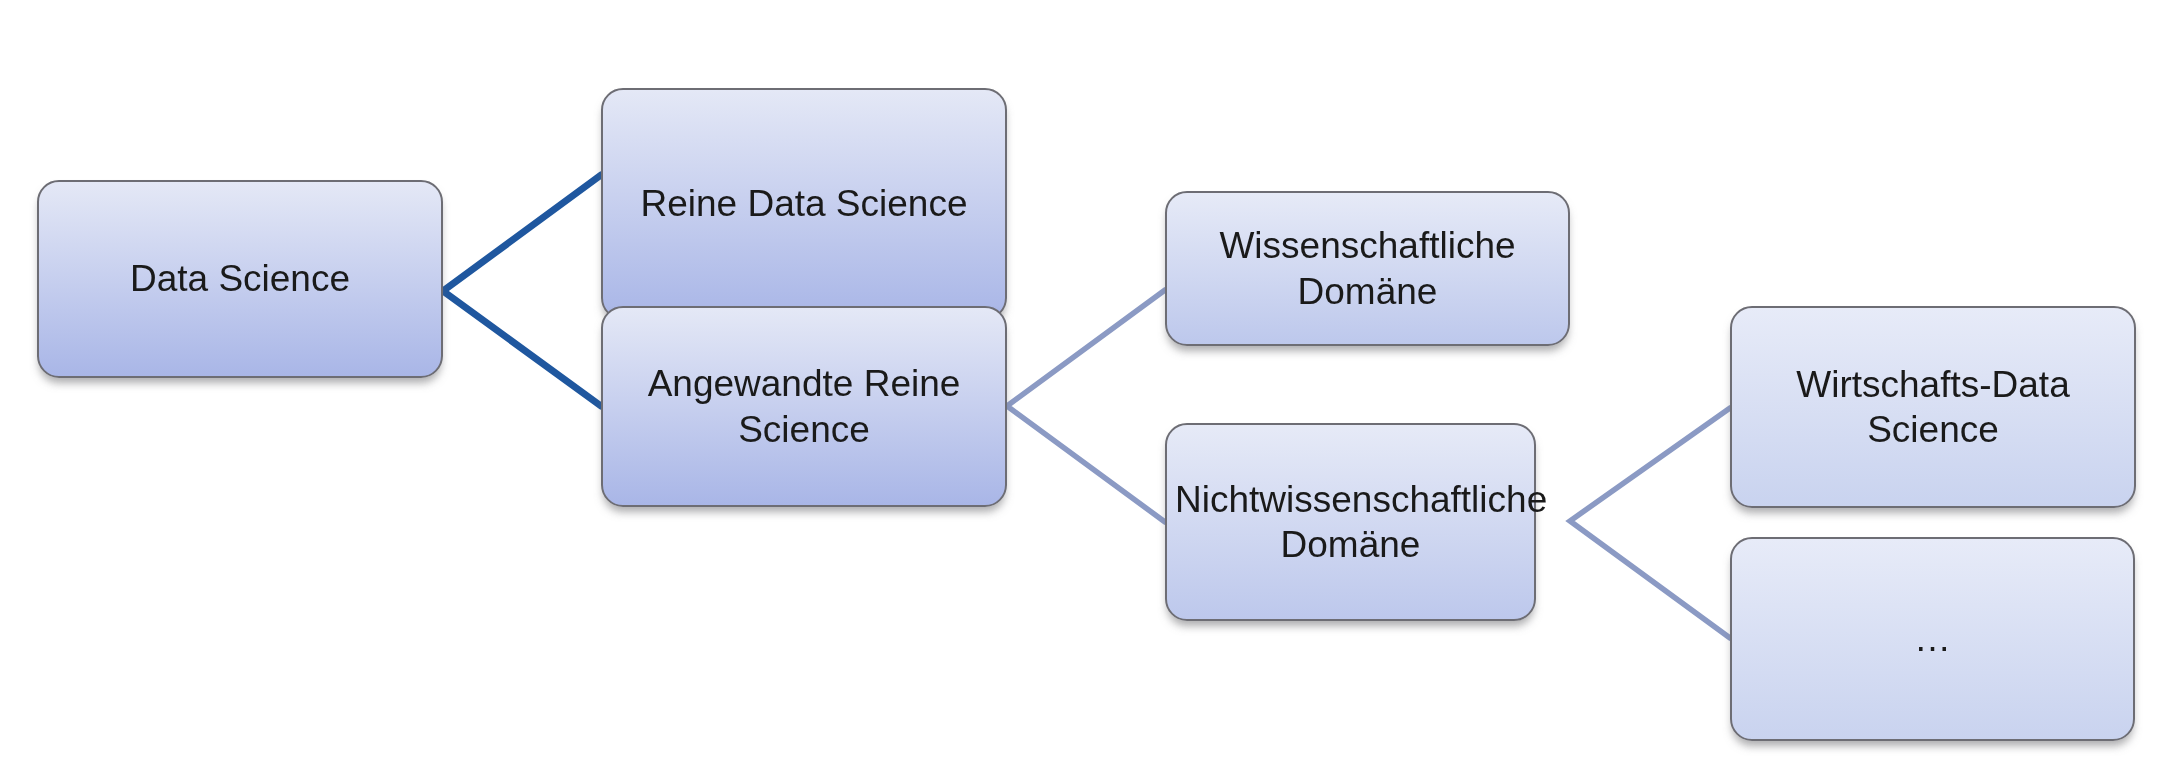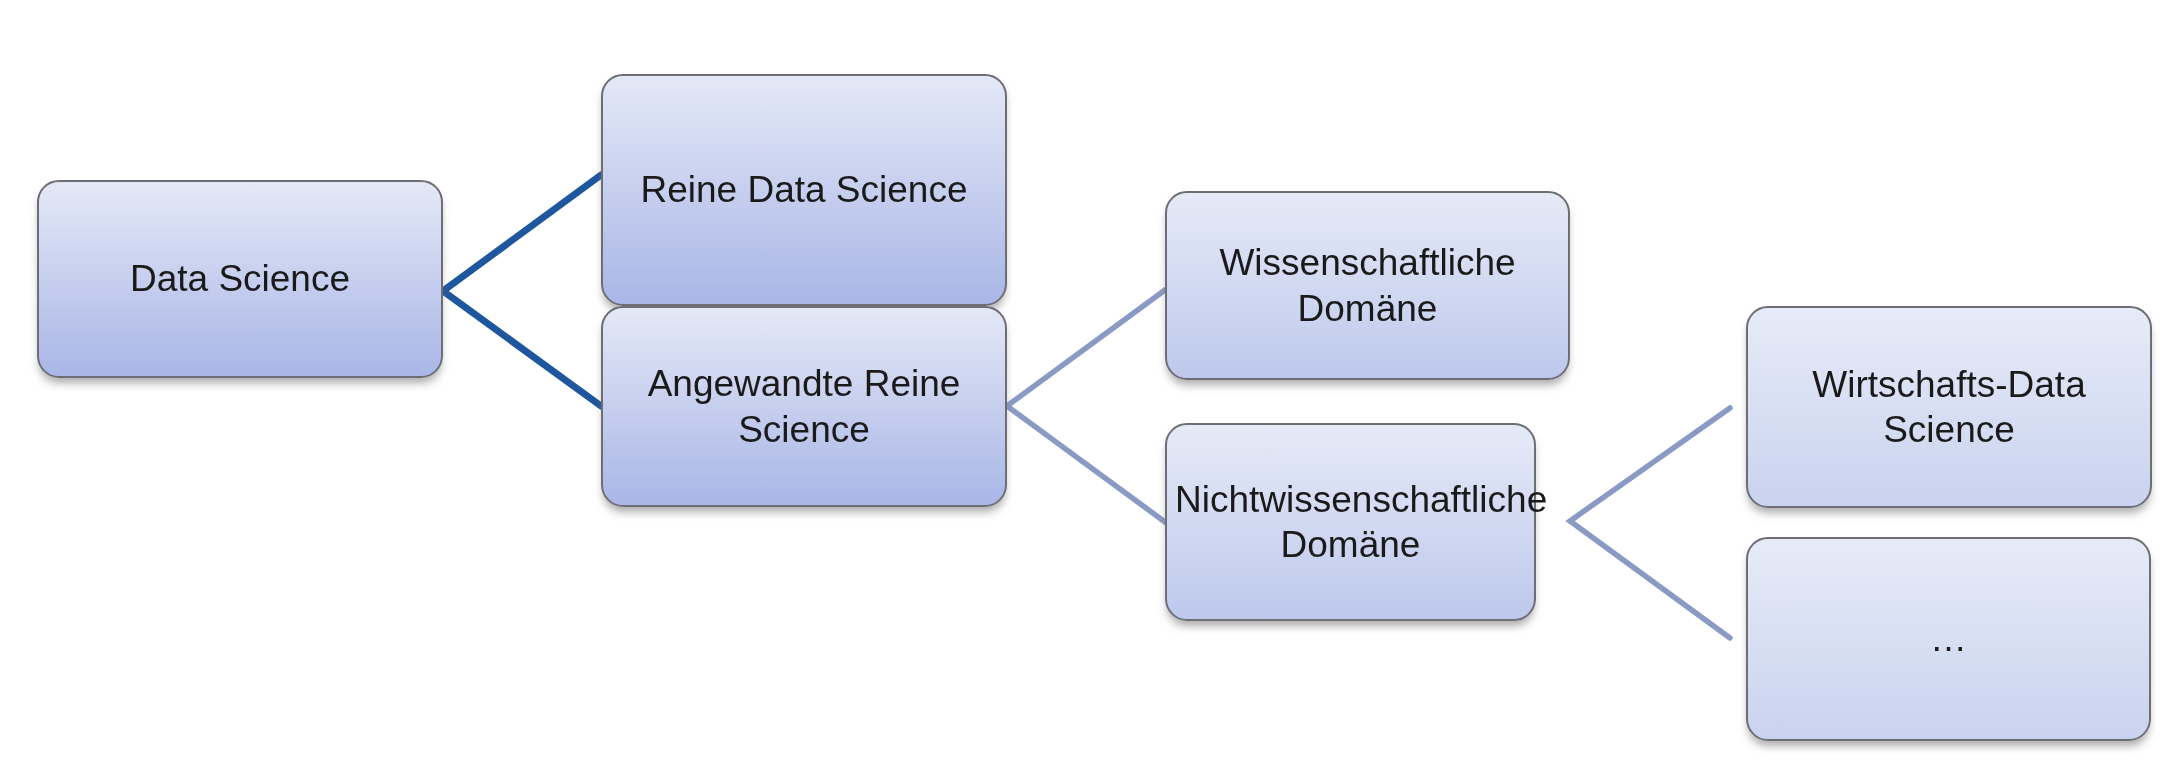--- a/index.html
+++ b/index.html
@@ -51,21 +51,20 @@
     box-shadow: 0 7px 9px -2px rgba(105, 105, 110, 0.55);
   }
   .node.lvl12 {
     background: linear-gradient(180deg, var(--level12_top, #e4e8f6) 0%, var(--level12_bottom, #a9b6e7) 100%);
   }
   .node.lvl3 {
     background: linear-gradient(180deg, var(--level3_top, #e6eaf7) 0%, var(--level3_bottom, #bdc8ec) 100%);
   }
   .node.lvl4 {
     background: linear-gradient(180deg, var(--level4_top, #e7ebf8) 0%, var(--level4_bottom, #c9d3ef) 100%);
-    margin-left: 16px;
   }
   .node .label {
     display: block;
     width: 100%;
   }
 </style>
 </head>
 <body>
 
 <div id="canvas">
@@ -73,29 +72,29 @@
   <svg id="connector-layer" viewBox="0 0 2176 770" xmlns="http://www.w3.org/2000/svg">
     <path class="connector dark" d="M 601 175 L 443 291 L 601 406"></path>
     <path class="connector light" d="M 1165 290 L 1007 406 L 1165 522"></path>
     <path class="connector light" d="M 1730 408 L 1570 521 L 1730 638"></path>
   </svg>
 
   <div class="node lvl12" style="left:37px;  top:180px; width:406px; height:198px">
     <span class="label">Data Science</span>
   </div>
 
-  <div class="node lvl12" style="left:601px; top:74px;  width:406px; height:232px">
+  <div class="node lvl12" style="left:601px; top:88px;  width:406px; height:232px">
     <span class="label">Reine Data Science</span>
   </div>
 
   <div class="node lvl12" style="left:601px; top:306px; width:406px; height:201px">
     <span class="label">Angewandte Reine Science</span>
   </div>
 
-  <div class="node lvl3" style="left:1165px; top:191px; width:405px; height:189px">
+  <div class="node lvl3" style="left:1165px; top:191px; width:405px; height:155px">
     <span class="label">Wissenschaftliche Domäne</span>
   </div>
 
   <div class="node lvl3" style="left:1165px; top:423px; width:371px; height:198px">
     <span class="label">Nichtwissenschaftliche Domäne</span>
   </div>
 
   <div class="node lvl4" style="left:1730px; top:306px; width:406px; height:202px">
     <span class="label">Wirtschafts-Data Science</span>
   </div>

